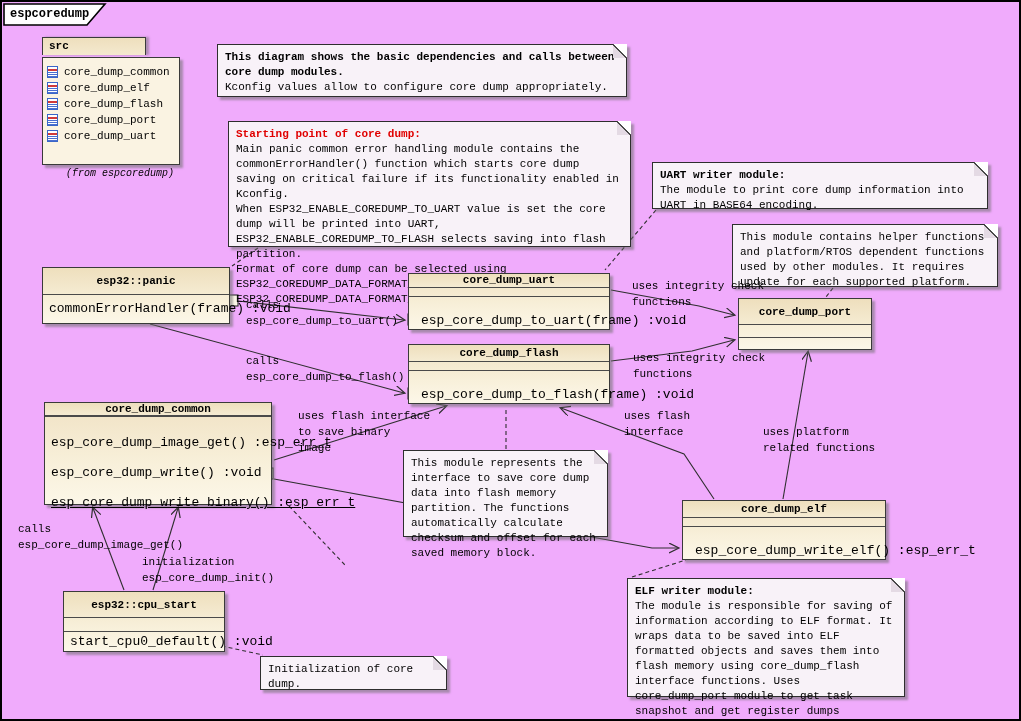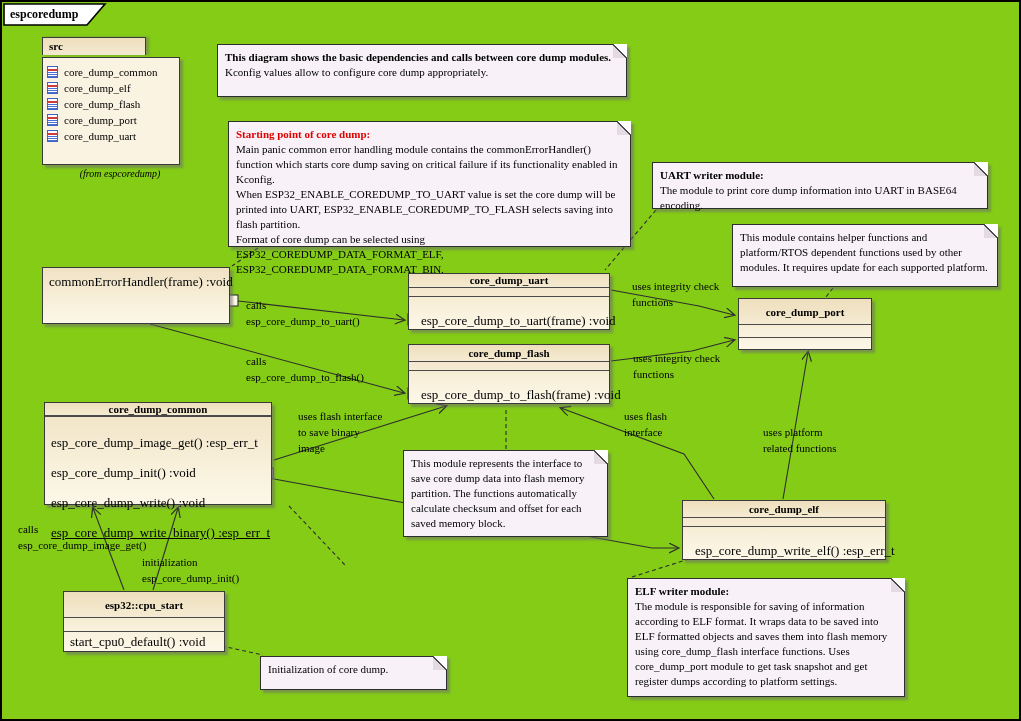--- a/index.html
+++ b/index.html
@@ -1,19 +1,19 @@
 <!DOCTYPE html>
 <html><head>
 <meta charset="utf-8">
 <style>
   html,body{margin:0;padding:0;background:#fff;}
   .canvas{
-    position:relative;width:1021px;height:721px;background:#84cc16;
+    position:relative;width:1021px;height:721px;background:#f0abfc;
     border:2px solid #000;box-sizing:border-box;overflow:hidden;
-    font-family:Liberation Serif, serif;color:#000;
+    font-family:Liberation Mono, monospace;color:#000;
   }
   .lines{position:absolute;left:0;top:0;width:1021px;height:721px;}
 
   
   .uml-class{
     position:absolute;box-sizing:border-box;border:1.4px solid #3a3a3a;
     background:linear-gradient(180deg,#f0e2c4 0%,#f8f0da 60%,#fcf7e8 100%);
     box-shadow:3px 3px 2px rgba(110,110,110,0.55);
     display:flex;flex-direction:column;
   }
@@ -170,20 +170,21 @@
   <div class="note" style="left:258px;top:654px;width:187px;height:34px;">
     <div class="prelines">Initialization of core dump.</div>
   </div>
 
   <div class="note" style="left:625px;top:576px;width:278px;height:119px;">
     <div class="note-title">ELF writer module:</div>
     <div class="prelines">The module is responsible for saving of information according to ELF format. It wraps data to be saved into ELF formatted objects and saves them into flash memory using core_dump_flash interface functions. Uses core_dump_port module to get task snapshot and get register dumps according to platform settings.</div>
   </div>
 
   <div class="uml-class" style="left:40px;top:265px;width:188px;height:57px;">
+    <div class="uml-head" style="height:26px;">esp32::panic</div>
     <div class="uml-ops">
       <div class="uml-method" style="padding-top:6px;">commonErrorHandler(frame)  :void</div>
     </div>
   </div>
 
   <div class="uml-class" style="left:406px;top:271px;width:202px;height:57px;">
     <div class="uml-head" style="height:22px;">core_dump_uart</div>
     <div class="uml-attrs" style="height:14px;"></div>
     <div class="uml-ops">
       <div class="uml-method" style="padding-left:12px;">esp_core_dump_to_uart(frame)  :void</div>
@@ -202,21 +203,20 @@
     <div class="uml-head" style="height:25px;">core_dump_port</div>
     <div class="uml-attrs" style="height:12px;"></div>
     <div class="uml-ops"></div>
   </div>
 
   <div class="uml-class" style="left:42px;top:400px;width:228px;height:103px;">
     <div class="uml-head" style="height:27px;">core_dump_common</div>
     <div class="uml-attrs" style="height:13px;"></div>
     <div class="uml-ops" style="padding-top:3px;">
       <div class="uml-method">esp_core_dump_image_get() :esp_err_t</div>
-      <div class="uml-method">esp_core_dump_init() :void</div>
       <div class="uml-method">esp_core_dump_write() :void</div>
       <div class="uml-method u">esp_core_dump_write_binary() :esp_err_t</div>
     </div>
   </div>
 
   <div class="uml-class" style="left:680px;top:498px;width:204px;height:60px;">
     <div class="uml-head" style="height:26px;">core_dump_elf</div>
     <div class="uml-attrs" style="height:13px;"></div>
     <div class="uml-ops">
       <div class="uml-method" style="padding-left:12px;">esp_core_dump_write_elf()  :esp_err_t</div>

